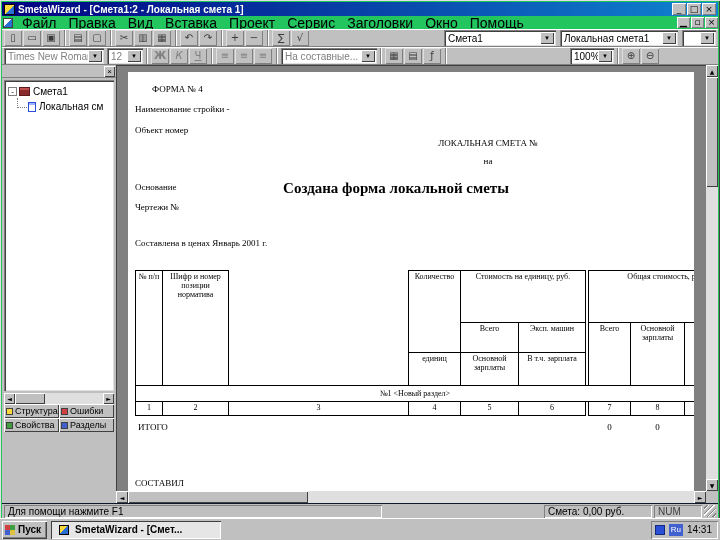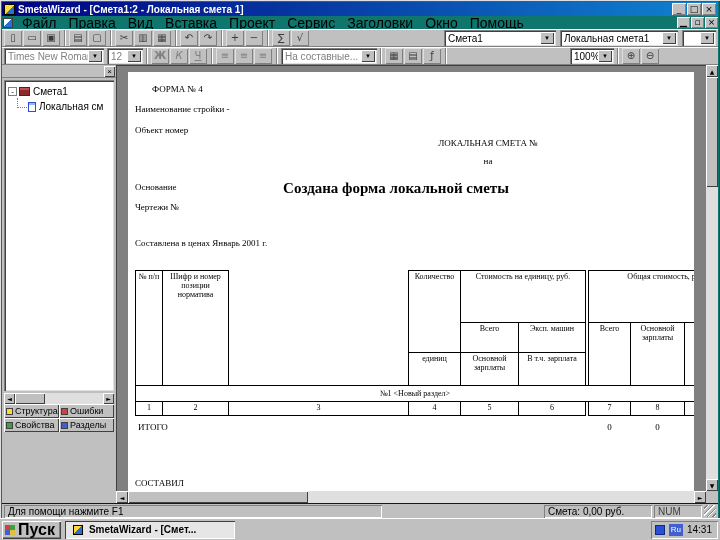--- a/index.html
+++ b/index.html
@@ -1,18 +1,18 @@
 <!DOCTYPE html>
 <html><head>
 <meta charset="utf-8">
 <style>
   * { margin:0; padding:0; box-sizing:border-box; }
   html,body { width:720px; height:540px; }
   body { font-family:"Liberation Sans",sans-serif; font-size:11px; color:#000; }
-  .screen { position:relative; width:720px; height:540px; background:#0f766e; overflow:hidden;
+  .screen { position:relative; width:720px; height:540px; background:#22c55e; overflow:hidden;
             box-shadow: inset 1px 1px 0 #dfdfdf, inset -1px -1px 0 #404040; }
   .out1 { box-shadow: inset 1px 1px 0 #fff, inset -1px -1px 0 #808080; }
 
   
   .titlebar { position:absolute; left:2px; top:2px; right:2px; height:14px;
               background:linear-gradient(90deg,#000080,#1084d0); display:flex; align-items:center; padding:0 2px; }
   .appicon { width:11px; height:11px; margin-right:3px; flex:0 0 auto;
              background: linear-gradient(135deg,#ffd93b 0 50%, #2a6fd6 50% 100%); border:1px solid #000; }
   .title-text { color:#fff; font-weight:bold; font-size:10px; white-space:nowrap; overflow:hidden; flex:1; }
   .tbtn { width:14px; height:12px; background:#c0c0c0; display:flex; align-items:center; justify-content:center;
@@ -90,21 +90,21 @@
 
   
   .statusbar { position:absolute; left:2px; right:2px; top:503px; height:15px; display:flex; align-items:center; background:#c0c0c0; border-top:1px solid #0f172a; padding:1px 2px; }
   .spanel { height:13px; box-shadow: inset 1px 1px 0 #808080, inset -1px -1px 0 #fff; font-size:10px; padding:1px 4px; white-space:nowrap; overflow:hidden; }
   .sp-help { width:378px; } .sp-total { width:108px; margin-left:auto; } .sp-num { width:48px; margin-left:2px; color:#404040; }
   .grip { width:12px; height:12px; margin-left:2px; background:
           repeating-linear-gradient(135deg, transparent 0 2px, #808080 2px 3px, #fff 3px 4px); }
 
   
   .taskbar { position:absolute; left:0; right:0; bottom:0; height:22px; background:#c0c0c0; border-top:1px solid #fff; display:flex; align-items:center; padding:2px; }
-  .startbtn { height:18px; padding:0 6px 0 3px; display:flex; align-items:center; font-weight:bold; font-size:16px;
+  .startbtn { height:18px; padding:0 6px 0 3px; display:flex; align-items:center; font-weight:bold; font-size:10px;
               background:#c0c0c0; box-shadow: inset 1px 1px 0 #fff, inset -1px -1px 0 #404040, inset -2px -2px 0 #808080; }
   .winlogo { width:10px; height:10px; margin-right:3px; display:grid; grid-template-columns:5px 5px; grid-template-rows:5px 5px; }
   .winlogo i { display:block; } .wl1{background:#d04040;} .wl2{background:#40a040;} .wl3{background:#4060d0;} .wl4{background:#e0c040;}
   .taskitem { height:18px; width:170px; margin-left:4px; display:flex; align-items:center; font-size:10px; padding:0 8px;
               background:#e6e6e6; box-shadow: inset 1px 1px 0 #404040, inset -1px -1px 0 #fff; font-weight:bold;
               white-space:nowrap; overflow:hidden; }
   .taskitem .appicon { width:10px; height:10px; }
   .tray { height:18px; margin-left:auto; display:flex; align-items:center; padding:0 6px 0 4px;
           box-shadow: inset 1px 1px 0 #808080, inset -1px -1px 0 #fff; font-size:10px; }
   .trayico { width:10px; height:10px; margin-right:4px; }

